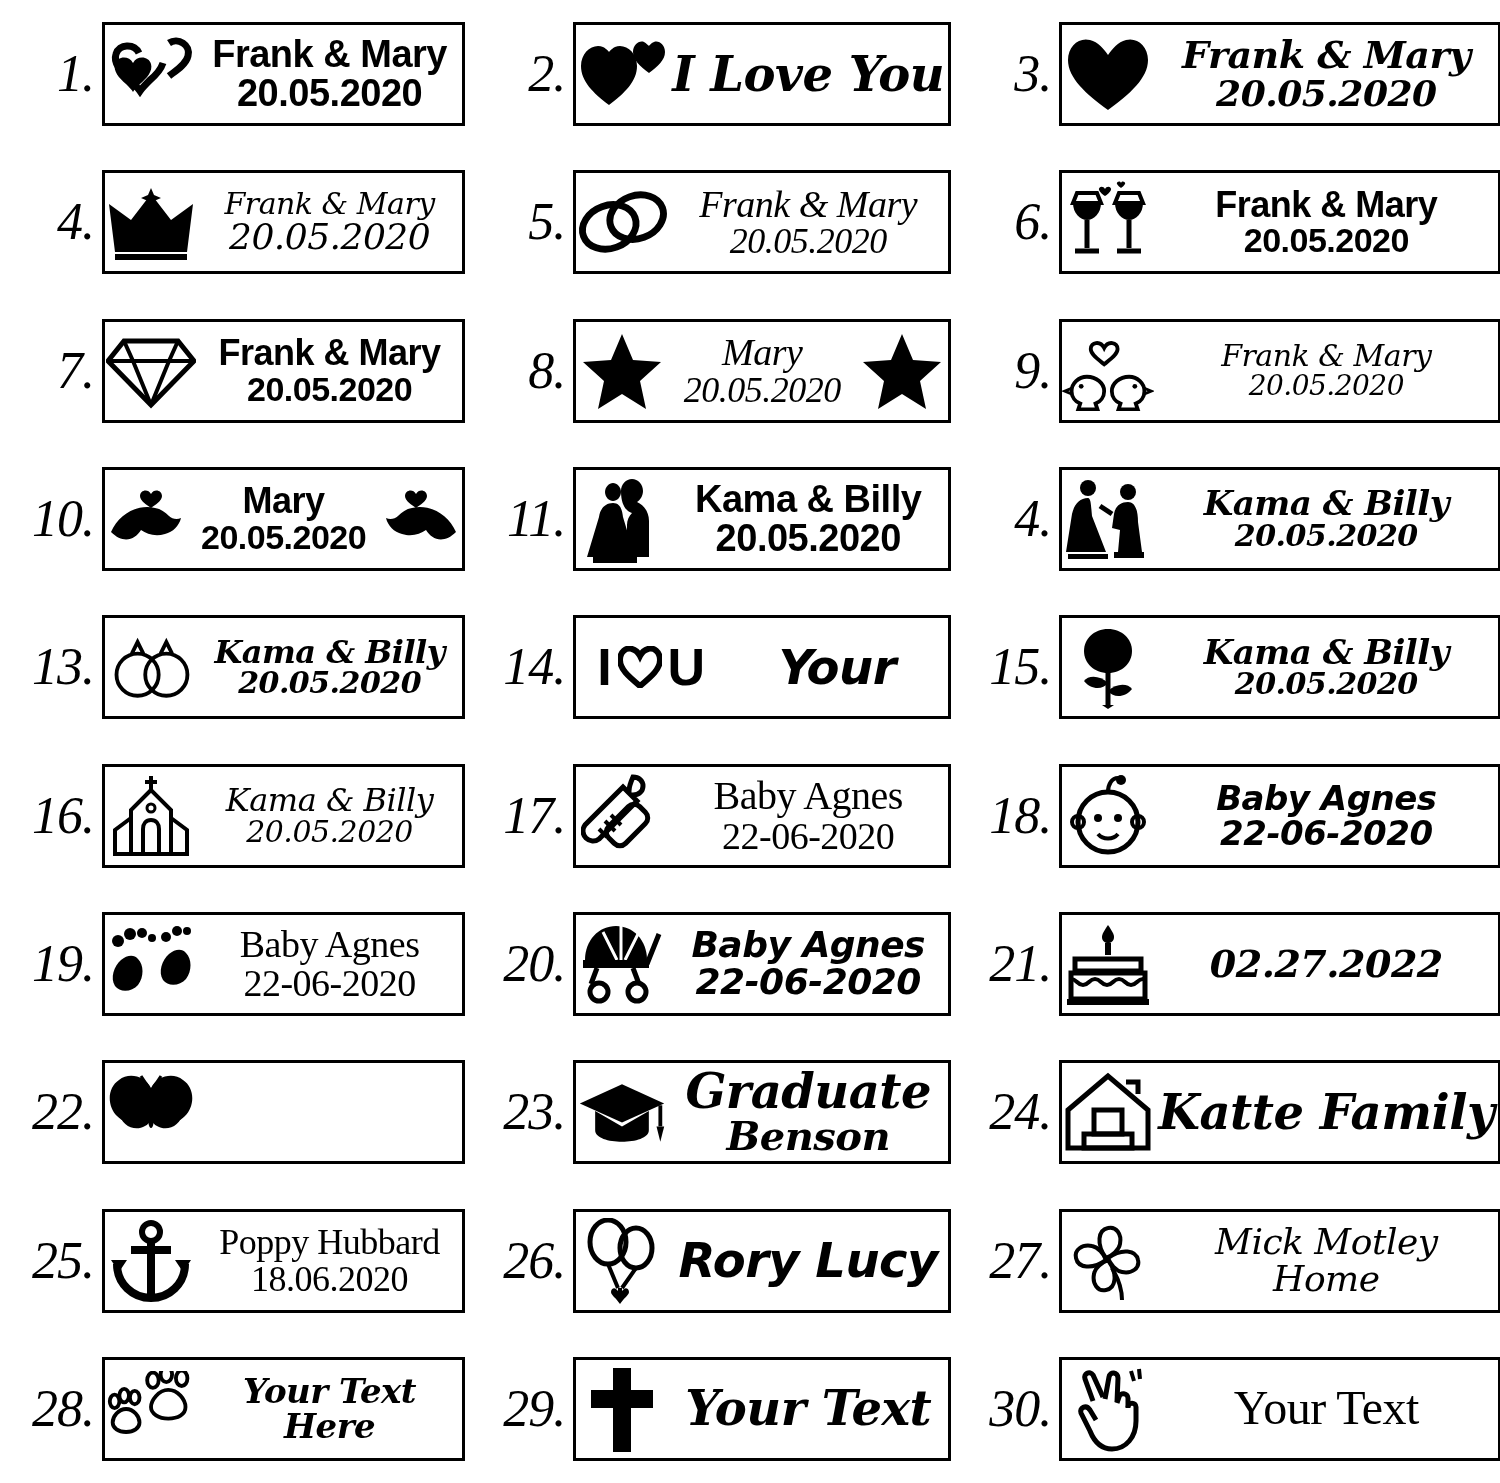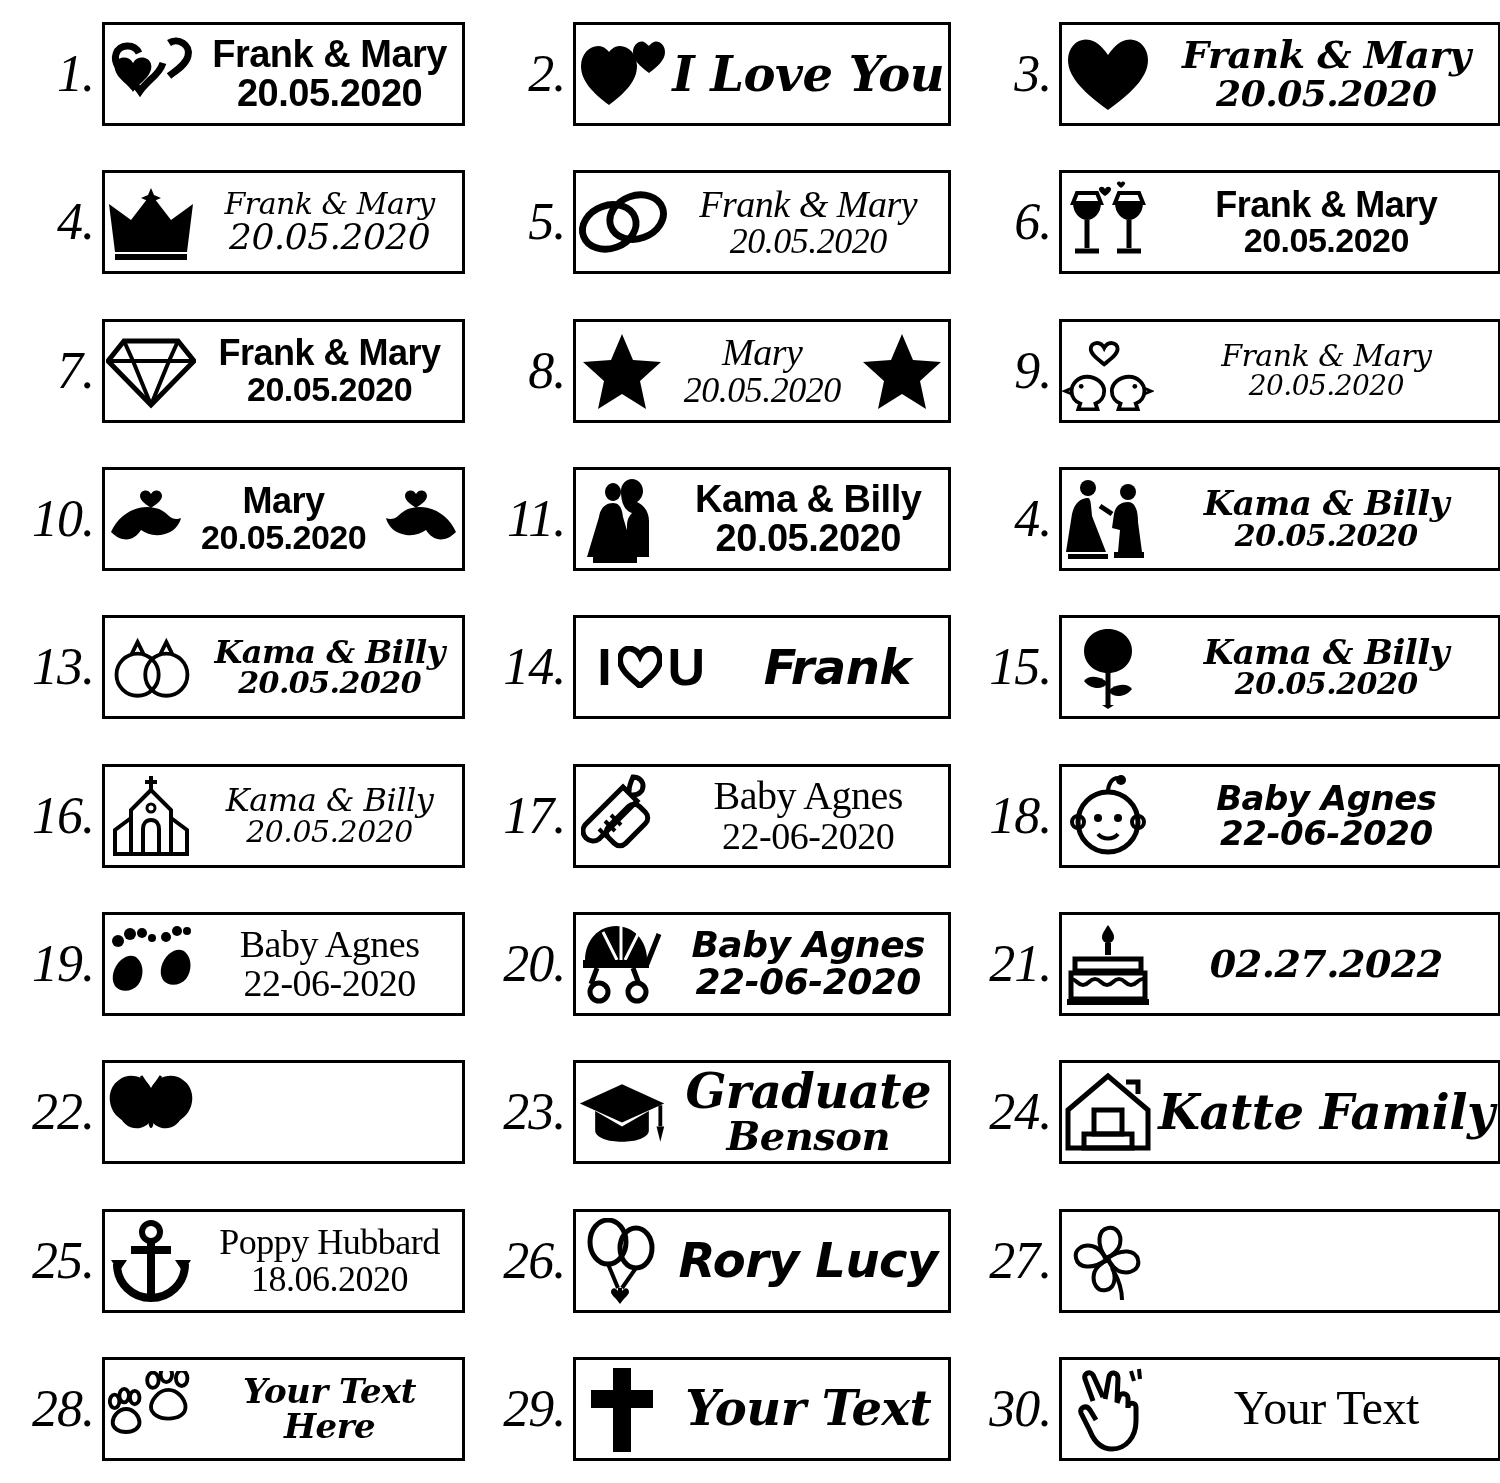--- a/index.html
+++ b/index.html
@@ -325,21 +325,21 @@
       <div class="num">14.</div>
       <div class="plate">
         <div class="ico wide" style="width: 150px; gap: 6px;">
           <span style="font-family:'Liberation Sans',sans-serif;font-weight:bold;font-size:52px;">I</span>
           <svg width="44" height="42" viewBox="0 0 44 42">
             <path d="M22 40C10 30 2 23 2 14 2 6 8 1 14 3c4 1 7 5 8 7 1-2 4-6 8-7 6-2 12 3 12 11 0 9-8 16-20 26z" fill="none" stroke="#000" stroke-width="6"></path>
           </svg>
           <span style="font-family:'Liberation Sans',sans-serif;font-weight:bold;font-size:52px;">U</span>
         </div>
         <div class="txt">
-          <span class="l1 heavy-i s42 tight">Frank</span>
+          <span class="l1 heavy-i s42 tight">Your</span>
         </div>
       </div>
     </div>
     <div class="cell">
       <div class="num">15.</div>
       <div class="plate">
         <div class="ico">
           <svg width="80" height="84" viewBox="0 0 80 84">
             <path d="M40 4c14 0 24 10 24 22s-10 22-24 22S16 38 16 26 26 4 40 4z"></path>
             <path d="M40 48v34" stroke="#000" stroke-width="5" fill="none"></path>
@@ -556,20 +556,24 @@
       <div class="num">27.</div>
       <div class="plate">
         <div class="ico">
           <svg width="84" height="82" viewBox="0 0 84 82">
             <path d="M40 38c-10-14-8-28 2-30 8-2 14 6 12 16-1 6-8 12-14 14z" fill="none" stroke="#000" stroke-width="4"></path>
             <path d="M42 38c14-10 28-8 30 2 2 8-6 14-16 12-6-1-12-8-14-14z" fill="none" stroke="#000" stroke-width="4"></path>
             <path d="M42 40c10 14 8 28-2 30-8 2-14-6-12-16 1-6 8-12 14-14z" fill="none" stroke="#000" stroke-width="4"></path>
             <path d="M40 40c-14 10-28 8-30-2-2-8 6-14 16-12 6 1 12 8 14 14z" fill="none" stroke="#000" stroke-width="4"></path>
             <path d="M46 48c6 10 10 20 10 32" fill="none" stroke="#000" stroke-width="4"></path>
           </svg>
+        </div>
+        <div class="txt">
+          <span class="l1 scriptlight s36 tight">Mick Motley</span>
+          <span class="l2 scriptlight s36 tight">Home</span>
         </div>
       </div>
     </div>
     <div class="cell">
       <div class="num">28.</div>
       <div class="plate">
         <div class="ico">
           <svg width="96" height="76" viewBox="0 0 96 76">
             <g>
               <path d="M22 38c8 0 14 8 14 14s-6 10-14 10-14-4-14-10 6-14 14-14z" fill="none" stroke="#000" stroke-width="4"></path>

